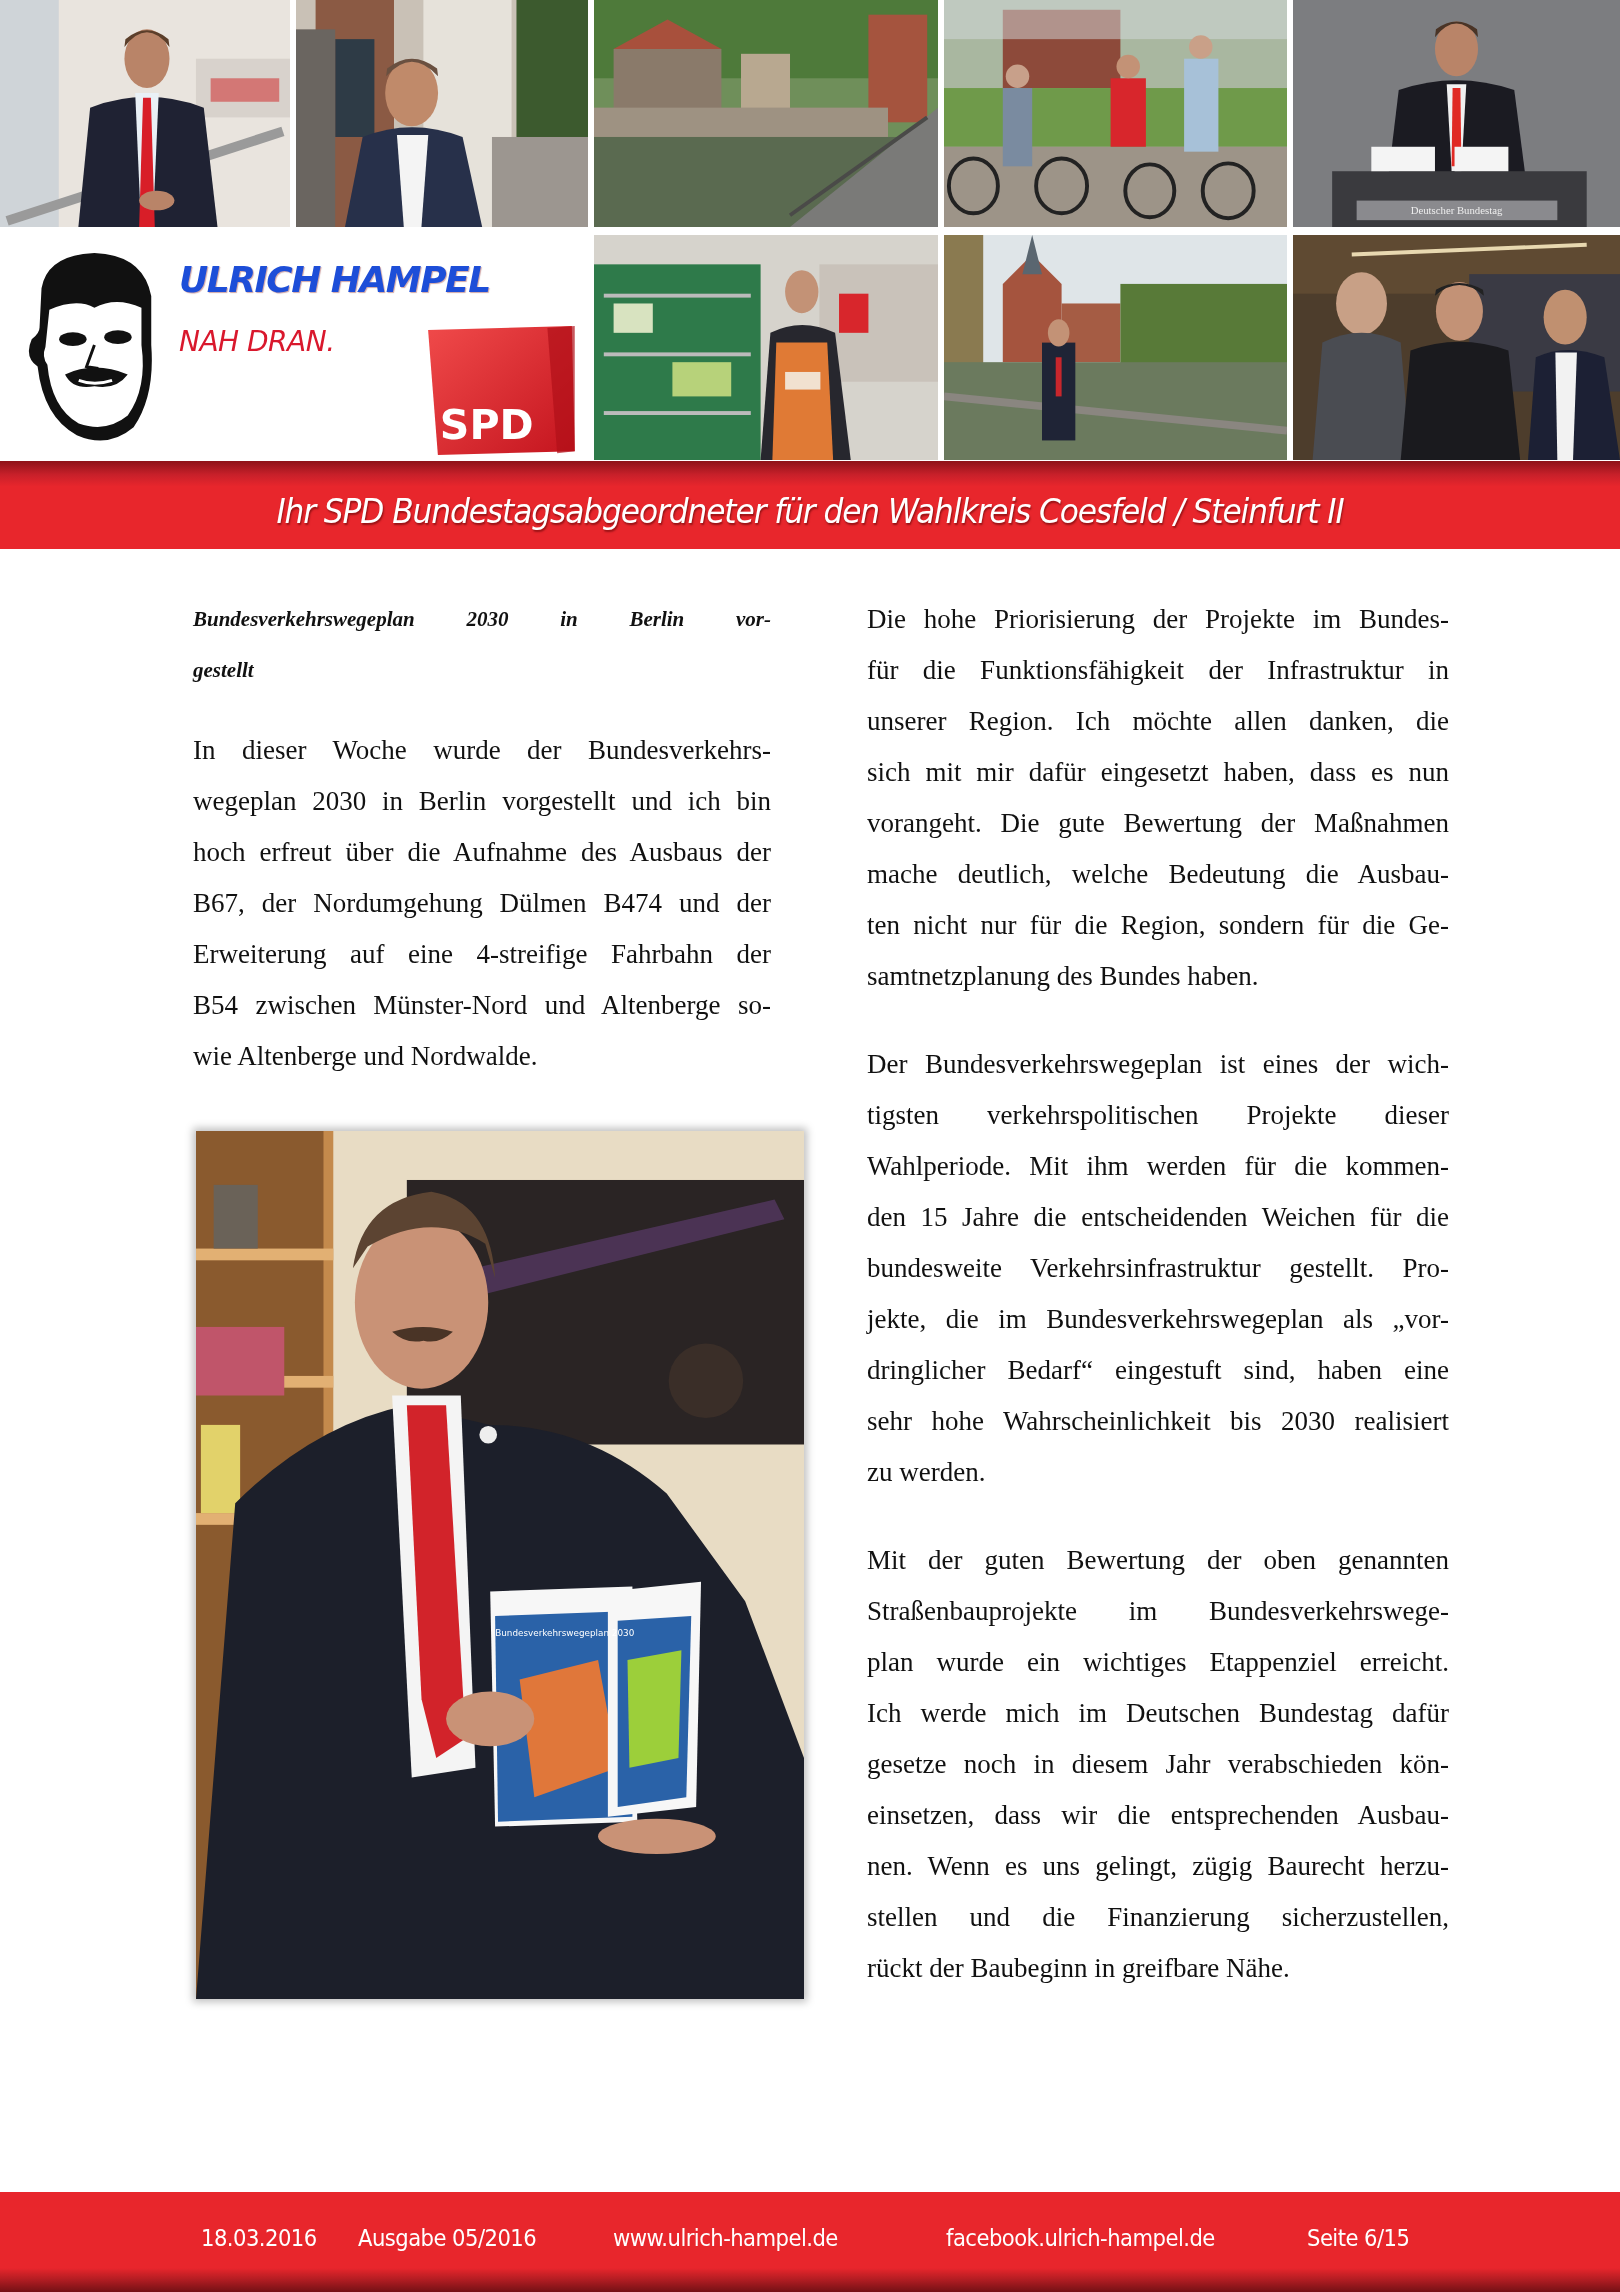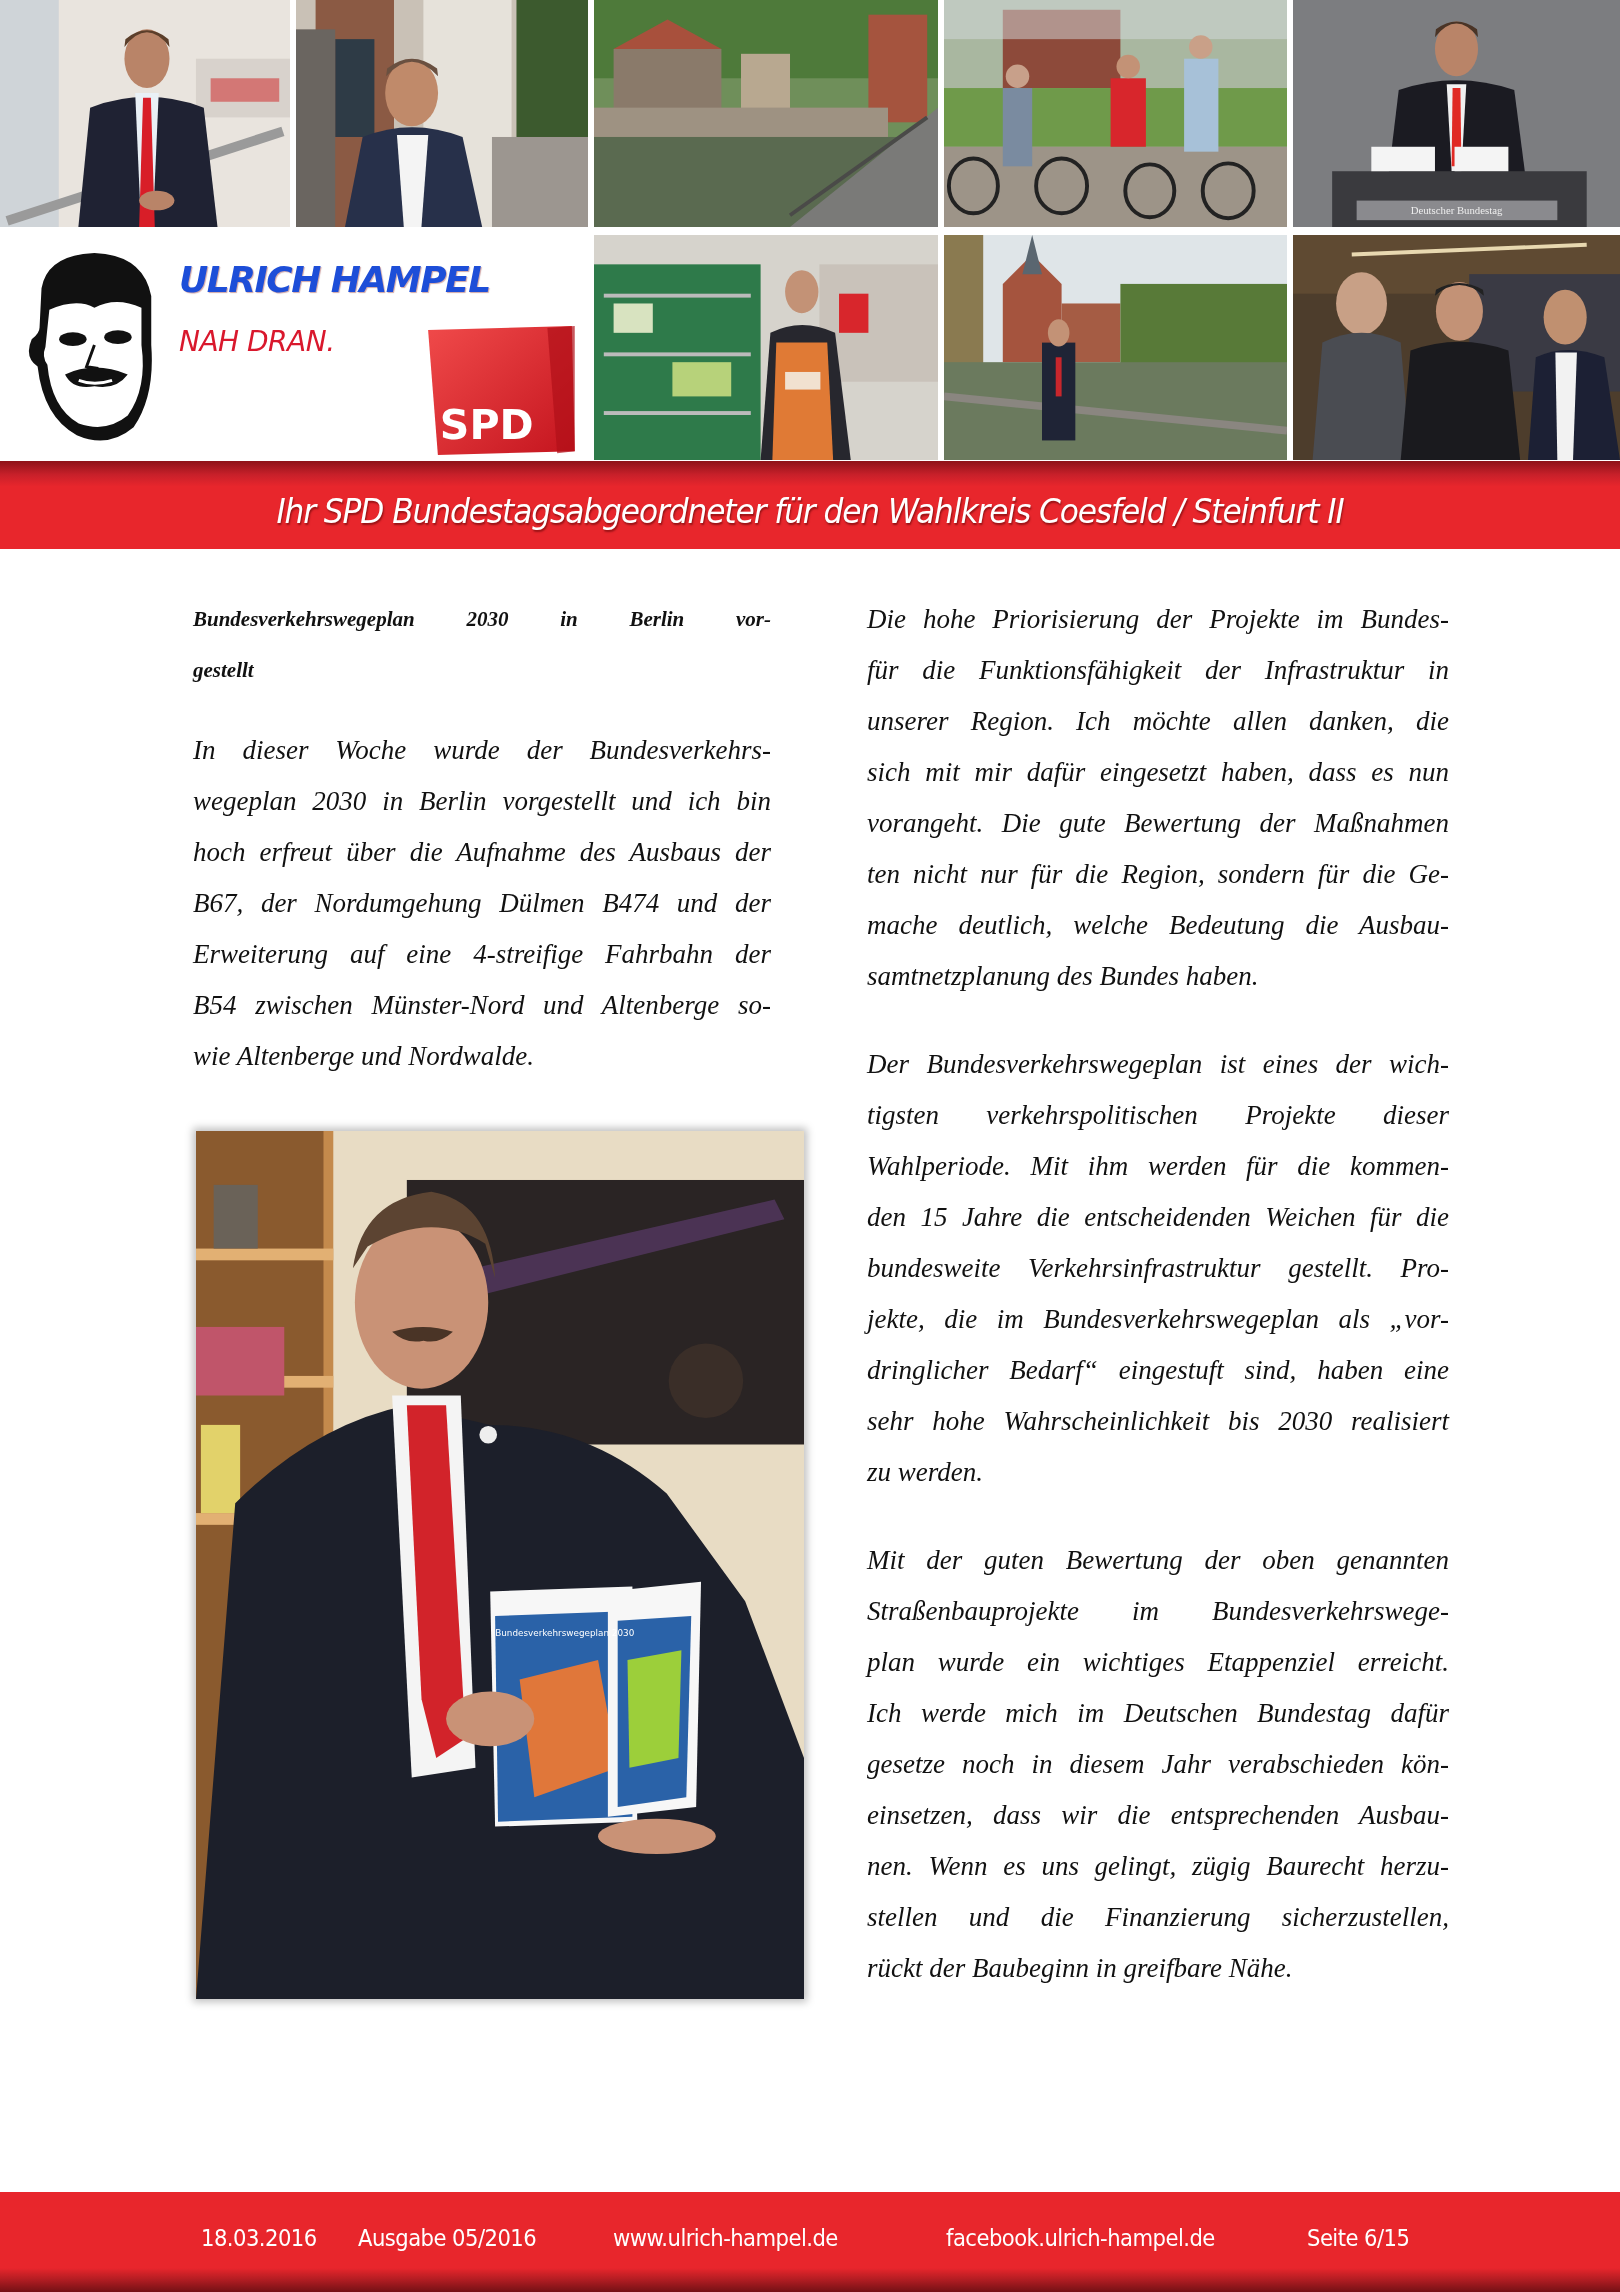--- a/index.html
+++ b/index.html
@@ -37,21 +37,21 @@
     font-size: 34px; color: #ffffff; letter-spacing: -1.2px;
     transform: scaleX(0.92); white-space: nowrap; margin-top: 11.8px;
     text-shadow: 1px 2px 2px rgba(80,0,0,0.55);
   }
 
   
   .col { position: absolute; font-size: 27px; line-height: 51px; text-align: justify; }
   .col-left { left: 193px; top: 594px; width: 578px; }
   .col-right { left: 867px; top: 594px; width: 582px; }
   .article-title { font-weight: bold; font-style: italic; margin-bottom: 29px; }
-  .para { margin-bottom: 37px; font-style: italic; }
+  .para { margin-bottom: 37px; }
   .line { display: block; text-align: justify; text-align-last: justify; white-space: nowrap; }
   .line.last { text-align-last: left; }
 
   .photo-frame {
     position: absolute; left: 196px; top: 1131px; width: 608px; height: 868px;
     box-shadow: 0 0 7.8px 2.9px rgba(0,0,0,0.25); overflow: hidden; background: #8b5cf6;
   }
   .photo-frame svg { width: 100%; height: 100%; display: block; }
 
   
@@ -283,22 +283,22 @@
   </svg>
 </div>
 
 <div class="col col-right">
   <p class="para">
     <span class="line">Die hohe Priorisierung der Projekte im Bundes-</span>
     <span class="line">für die Funktionsfähigkeit der Infrastruktur in</span>
     <span class="line">unserer Region. Ich möchte allen danken, die</span>
     <span class="line">sich mit mir dafür eingesetzt haben, dass es nun</span>
     <span class="line">vorangeht. Die gute Bewertung der Maßnahmen</span>
+    <span class="line">mache deutlich, welche Bedeutung die Ausbau-</span>
     <span class="line">ten nicht nur für die Region, sondern für die Ge-</span>
-    <span class="line">mache deutlich, welche Bedeutung die Ausbau-</span>
     <span class="line last">samtnetzplanung des Bundes haben.</span>
   </p>
   <p class="para">
     <span class="line">Der Bundesverkehrswegeplan ist eines der wich-</span>
     <span class="line">tigsten verkehrspolitischen Projekte dieser</span>
     <span class="line">Wahlperiode. Mit ihm werden für die kommen-</span>
     <span class="line">den 15 Jahre die entscheidenden Weichen für die</span>
     <span class="line">bundesweite Verkehrsinfrastruktur gestellt. Pro-</span>
     <span class="line">jekte, die im Bundesverkehrswegeplan als „vor-</span>
     <span class="line">dringlicher Bedarf“ eingestuft sind, haben eine</span>

